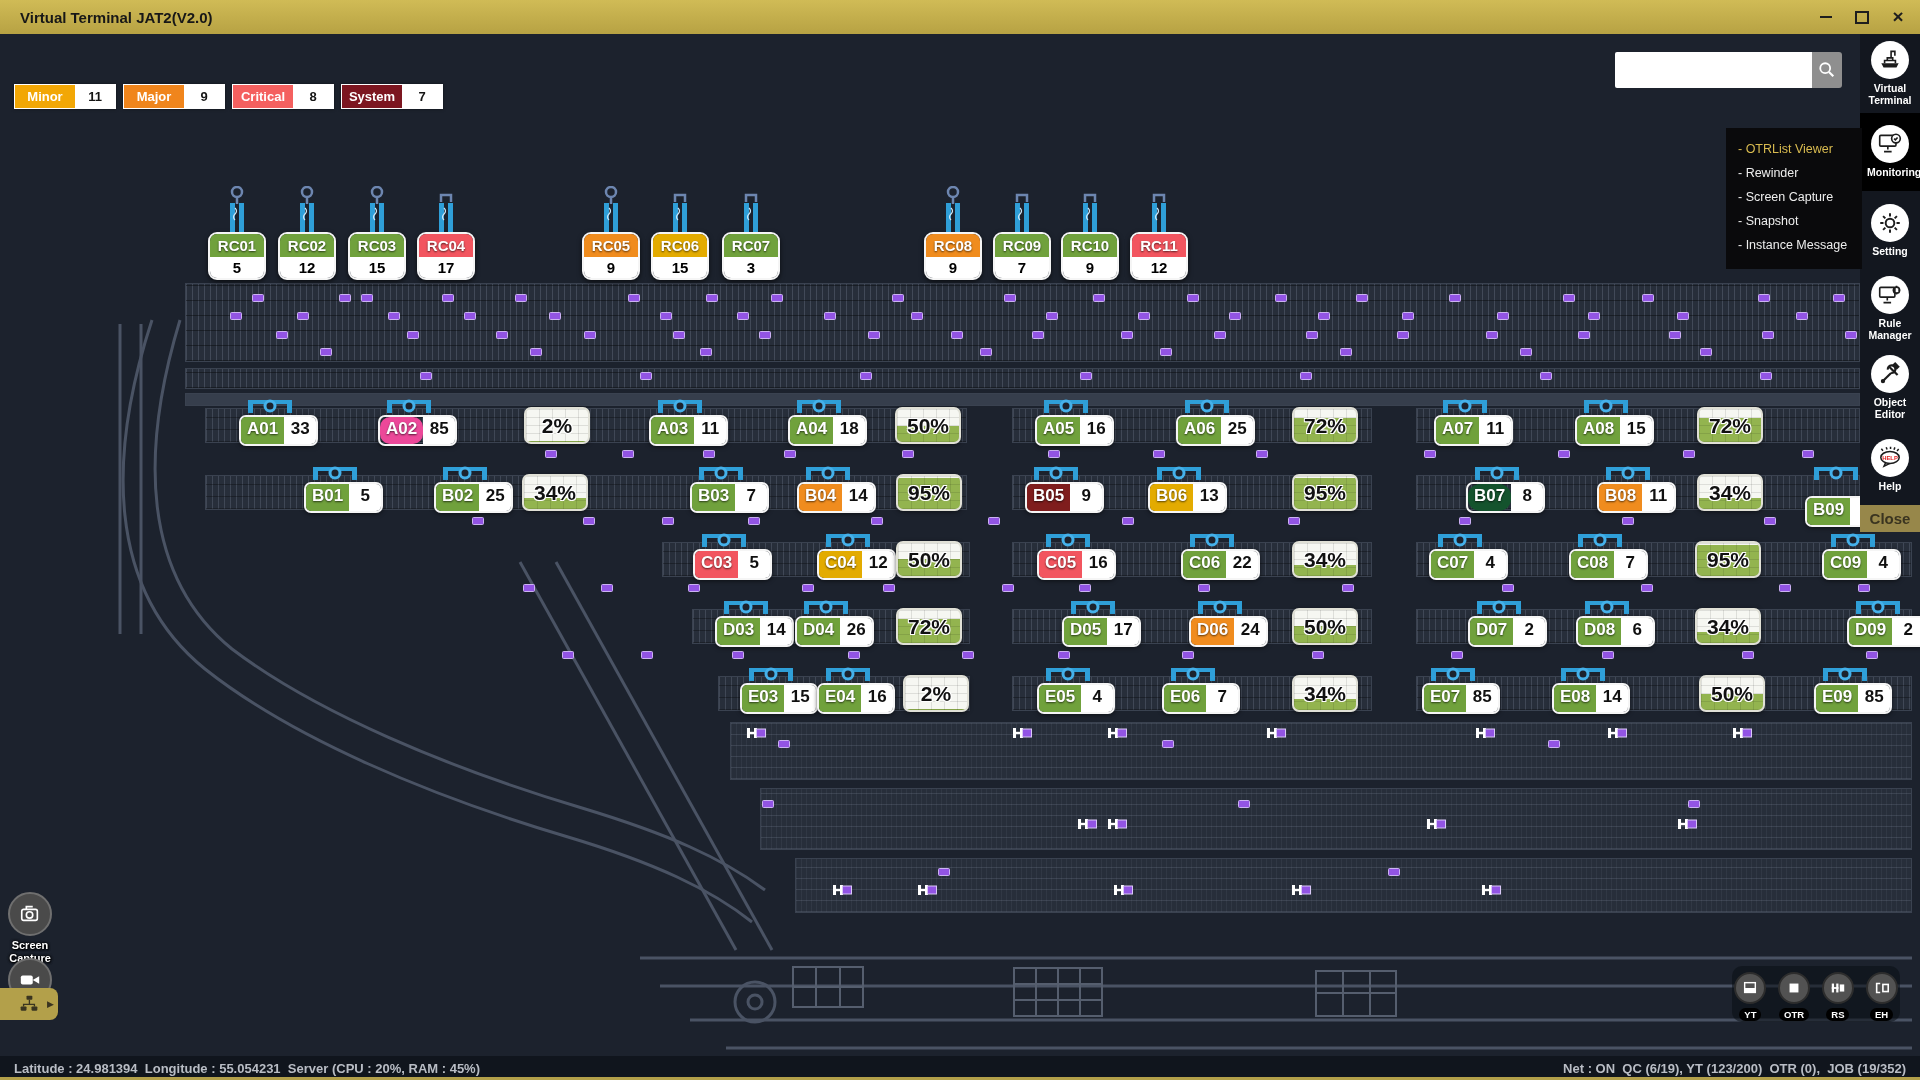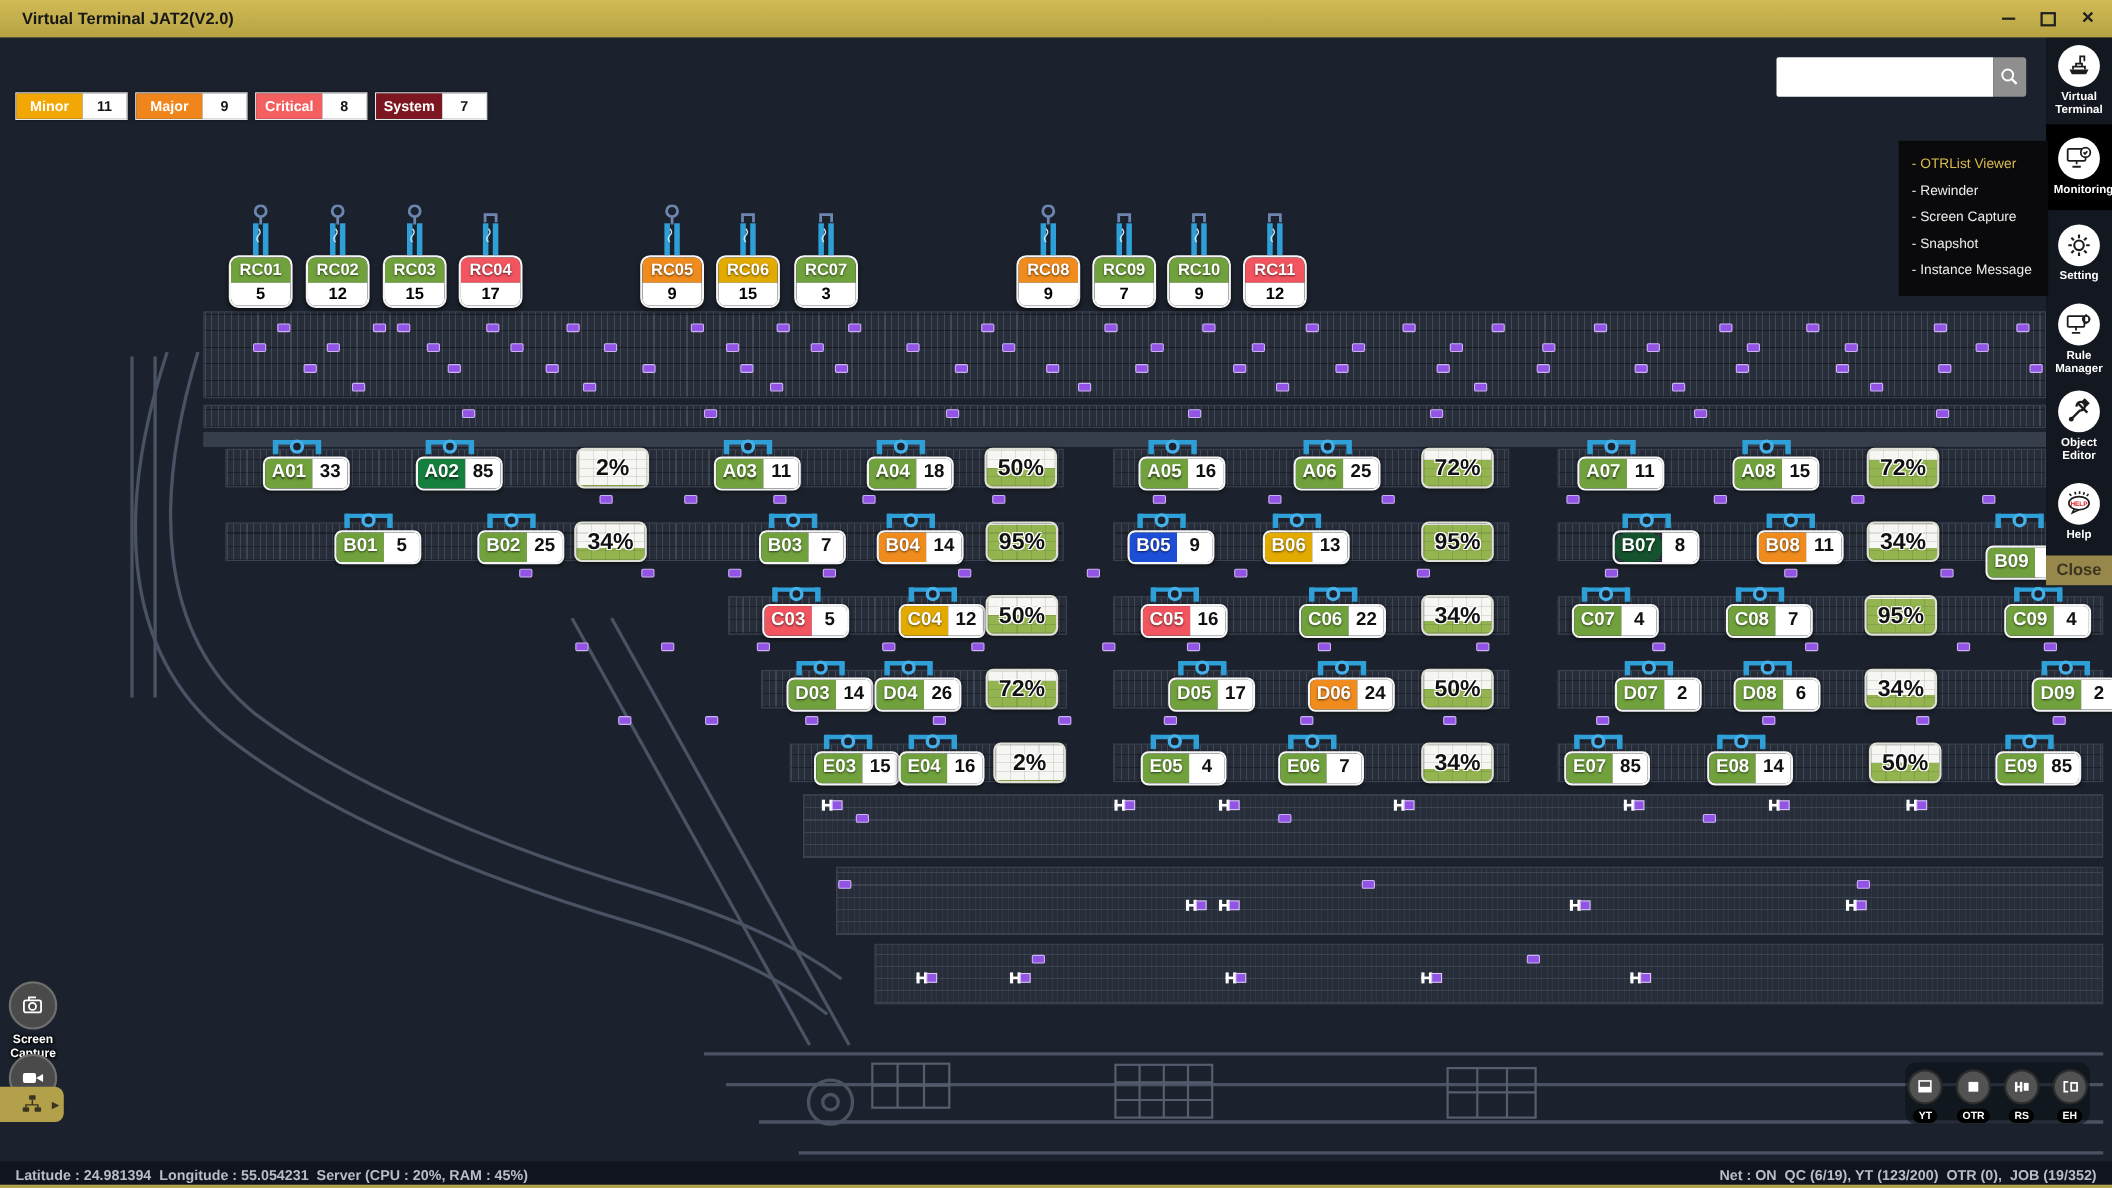--- a/index.html
+++ b/index.html
@@ -393,21 +393,21 @@
         <span class="bid" style="background: rgb(112, 161, 60);">A01</span>
         <span class="bcount">33</span>
       </div>
       <div class="crane" style="left: 386px; top: 365px;"><svg width="46" height="16" viewBox="0 0 46 16">
           <path d="M2 3 H44" stroke="#2f9fd8" stroke-width="4"></path>
           <rect x="1" y="1" width="5" height="13" fill="#2f9fd8"></rect>
           <rect x="40" y="1" width="5" height="13" fill="#2f9fd8"></rect>
           <circle cx="23" cy="7" r="5" fill="#1c222d" stroke="#45b1ea" stroke-width="3"></circle>
         </svg></div>
       <div class="block" style="left: 378px; top: 381px;">
-        <span class="bid" style="background: #15803d;">A02</span>
+        <span class="bid" style="background: #ec4899; border-radius: 10px;">A02</span>
         <span class="bcount">85</span>
       </div>
       <div class="crane" style="left: 657px; top: 365px;"><svg width="46" height="16" viewBox="0 0 46 16">
           <path d="M2 3 H44" stroke="#2f9fd8" stroke-width="4"></path>
           <rect x="1" y="1" width="5" height="13" fill="#2f9fd8"></rect>
           <rect x="40" y="1" width="5" height="13" fill="#2f9fd8"></rect>
           <circle cx="23" cy="7" r="5" fill="#1c222d" stroke="#45b1ea" stroke-width="3"></circle>
         </svg></div>
       <div class="block" style="left: 649px; top: 381px;">
         <span class="bid" style="background: rgb(112, 161, 60);">A03</span>
@@ -503,21 +503,21 @@
         <span class="bid" style="background: rgb(240, 140, 30);">B04</span>
         <span class="bcount">14</span>
       </div>
       <div class="crane" style="left: 1033px; top: 432px;"><svg width="46" height="16" viewBox="0 0 46 16">
           <path d="M2 3 H44" stroke="#2f9fd8" stroke-width="4"></path>
           <rect x="1" y="1" width="5" height="13" fill="#2f9fd8"></rect>
           <rect x="40" y="1" width="5" height="13" fill="#2f9fd8"></rect>
           <circle cx="23" cy="7" r="5" fill="#1c222d" stroke="#45b1ea" stroke-width="3"></circle>
         </svg></div>
       <div class="block" style="left: 1025px; top: 448px;">
-        <span class="bid" style="background: #1d4ed8;">B05</span>
+        <span class="bid" style="background: #7f1d1d;">B05</span>
         <span class="bcount">9</span>
       </div>
       <div class="crane" style="left: 1156px; top: 432px;"><svg width="46" height="16" viewBox="0 0 46 16">
           <path d="M2 3 H44" stroke="#2f9fd8" stroke-width="4"></path>
           <rect x="1" y="1" width="5" height="13" fill="#2f9fd8"></rect>
           <rect x="40" y="1" width="5" height="13" fill="#2f9fd8"></rect>
           <circle cx="23" cy="7" r="5" fill="#1c222d" stroke="#45b1ea" stroke-width="3"></circle>
         </svg></div>
       <div class="block" style="left: 1148px; top: 448px;">
         <span class="bid" style="background: rgb(227, 171, 0);">B06</span>

